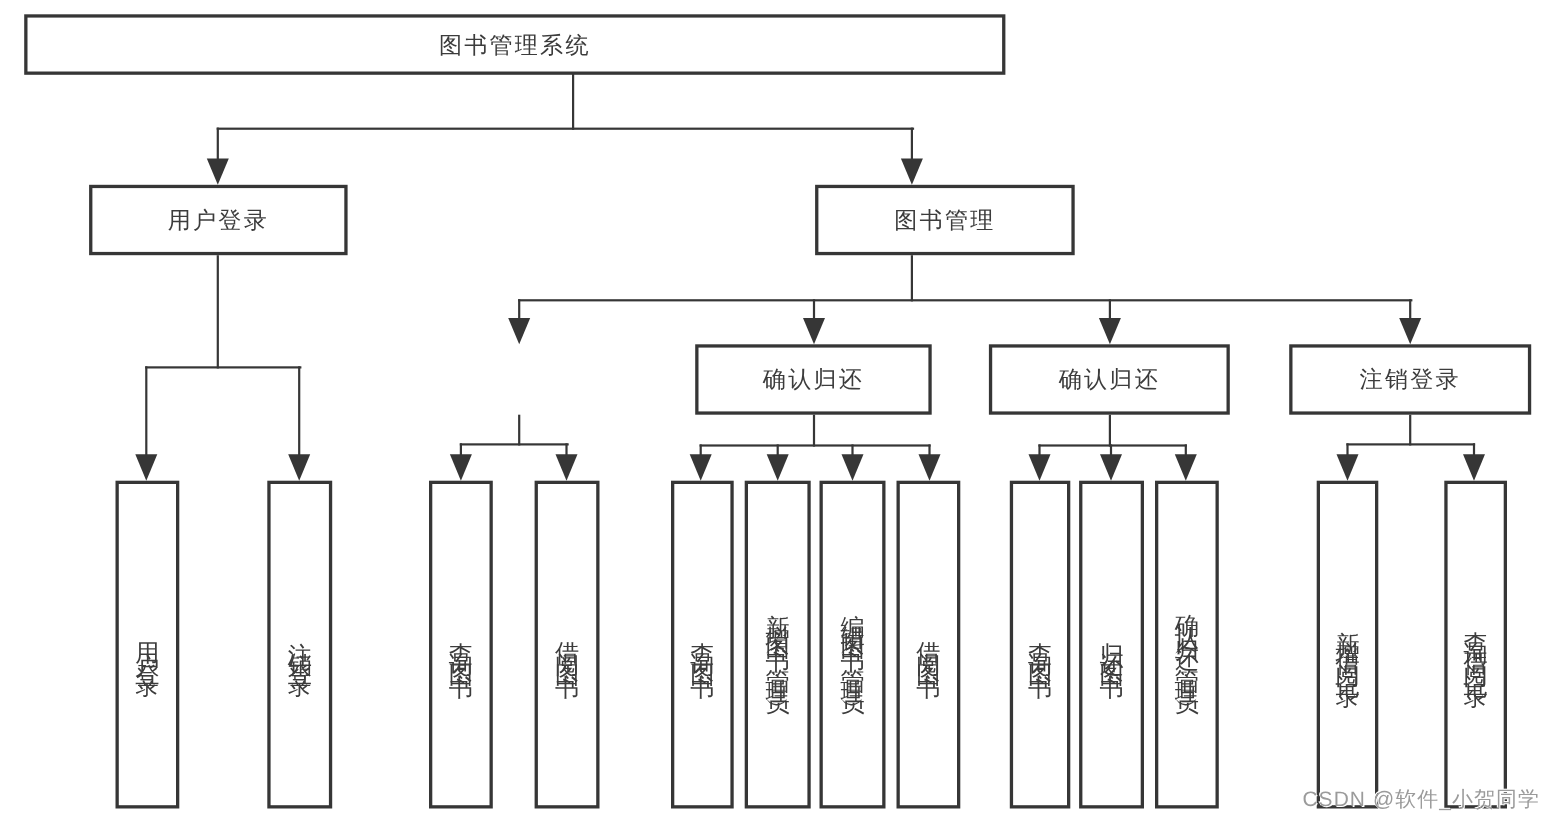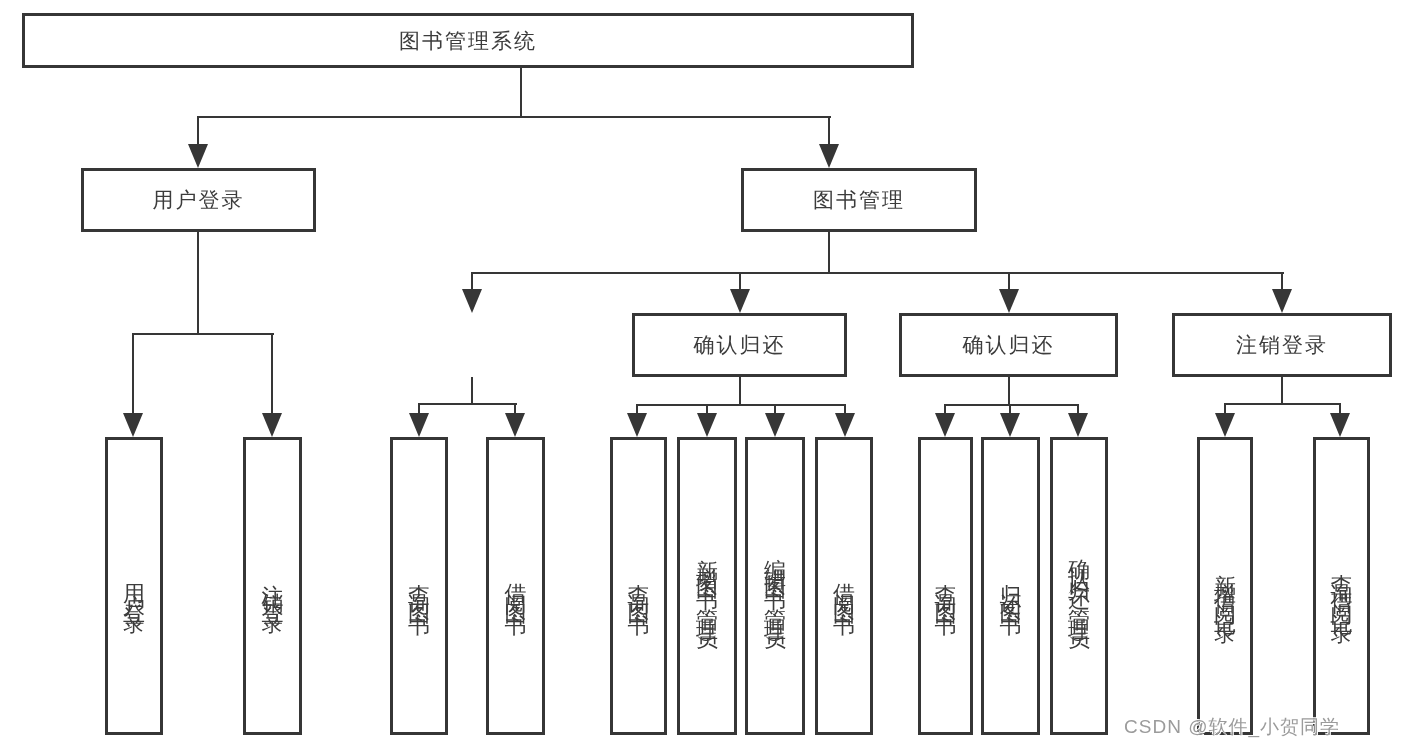--- a/index.html
+++ b/index.html
@@ -43,21 +43,21 @@
   }
   .arrow{
     position:absolute;
     width:0;height:0;
     border-left:10px solid transparent;
     border-right:10px solid transparent;
     border-top:24px solid var(--line);
   }
   .watermark{
     position:absolute;
-    left:1110px;top:714px;
+    left:1170px;top:714px;
     width:230px;
     text-align:right;
     font-size:19px;
     color:var(--watermark);
     letter-spacing:1px;
     white-space:nowrap;
     text-shadow:1px 1px 0 #ffffff,-1px -1px 0 #ffffff;
   }
 </style>
 </head>

